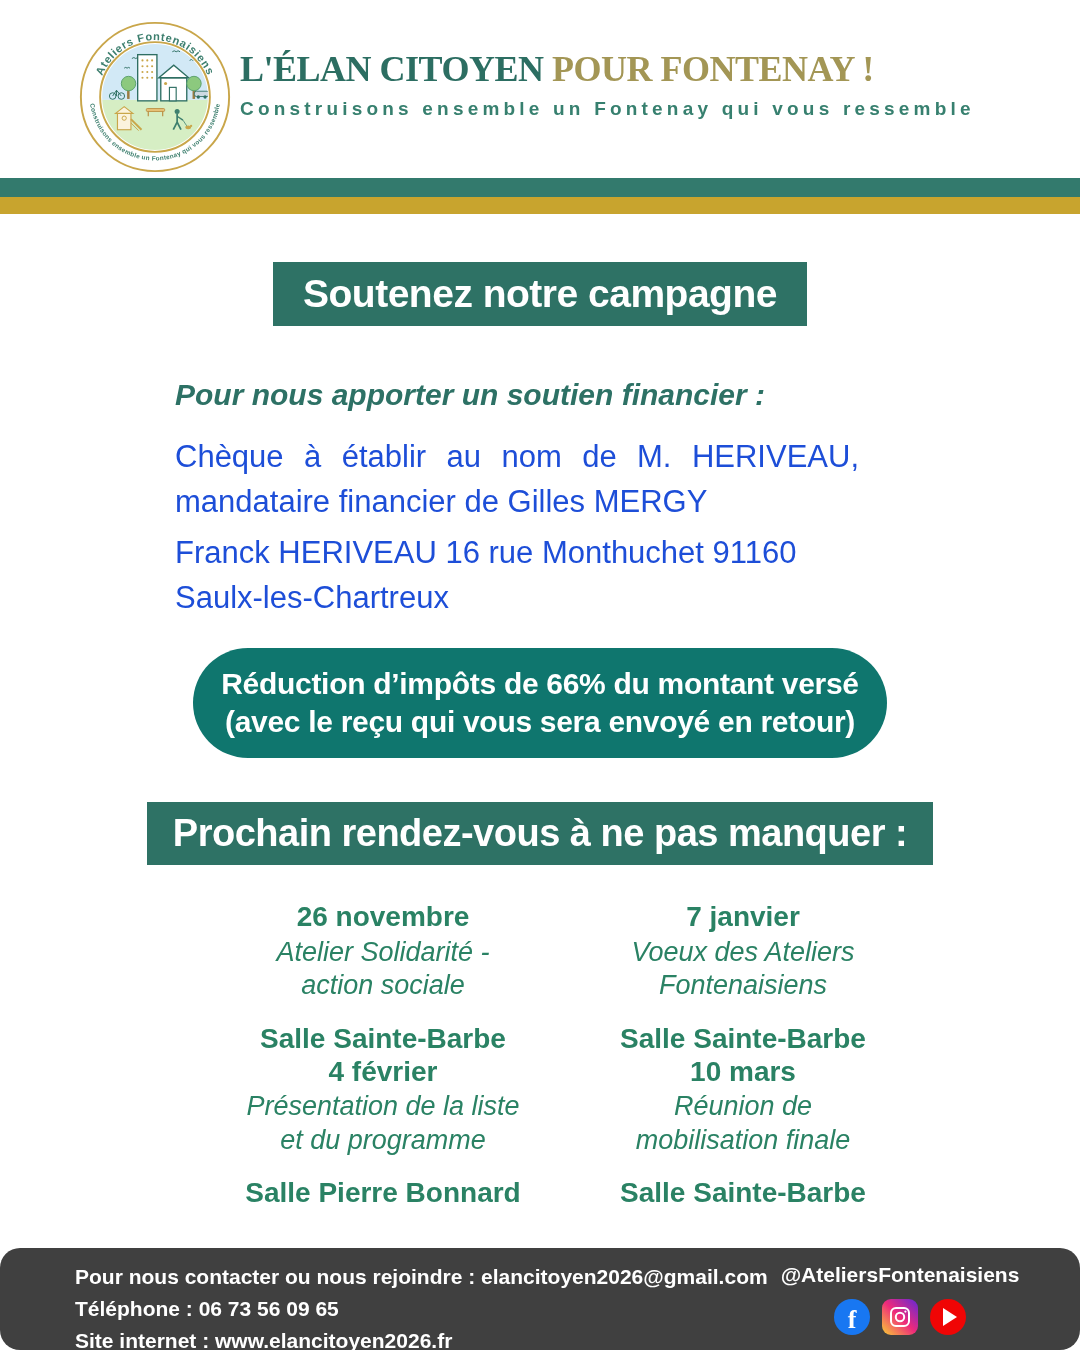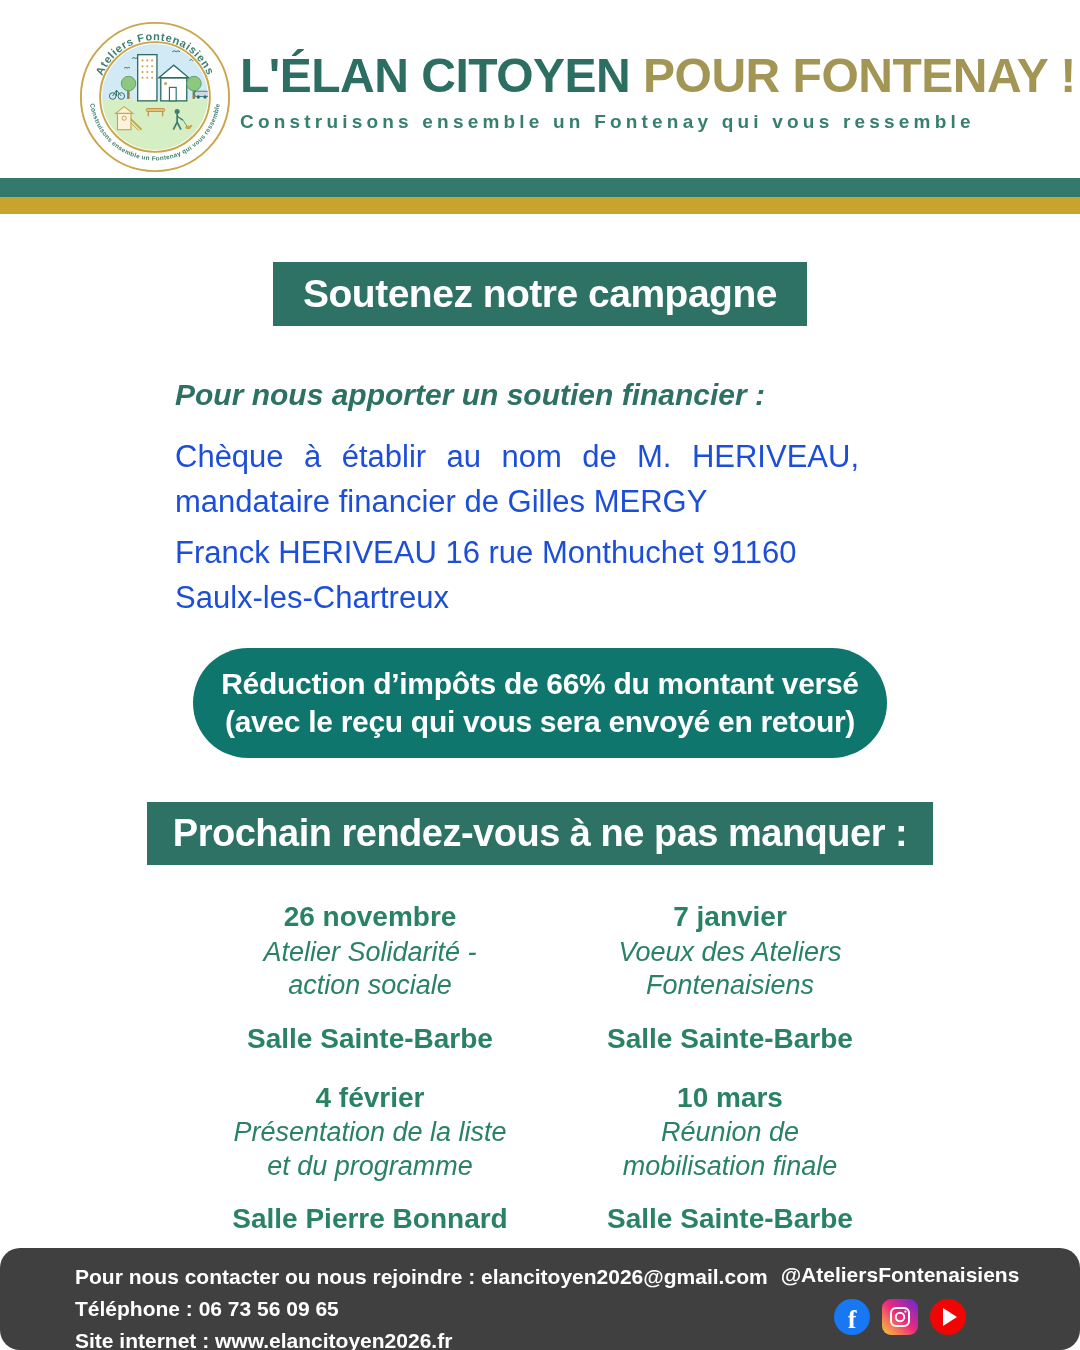--- a/index.html
+++ b/index.html
@@ -8,22 +8,23 @@
     position:relative; width:1080px; height:1350px; margin:0 auto;
     background:#ffffff; overflow:hidden;
     font-family:"Liberation Sans", sans-serif;
   }
 
   
   .header { position:absolute; top:0; left:0; width:1080px; height:178px; background:#fff; }
   .logo-wrap { position:absolute; left:78px; top:20px; width:154px; height:154px; }
   .title-block { position:absolute; left:240px; top:50px; width:800px; }
   .main-title {
-    font-size:48px; font-weight:700; letter-spacing:-0.5px; line-height:1.1;
+    font-size:36px; font-weight:700; letter-spacing:-0.5px; line-height:1.1;
     white-space:nowrap;
+    font-family:Liberation Serif, serif;
   }
   .main-title .t-teal { color:#2c6e62; }
   .main-title .t-gold { color:#a39655; }
   .subtitle {
     margin-top:8px; font-size:19px; font-weight:700; letter-spacing:4.2px;
     color:#37806f; white-space:nowrap;
   }
 
   .bar-teal { position:absolute; top:178px; left:0; width:1080px; height:19px; background:#337a6d; }
   .bar-gold { position:absolute; top:197px; left:0; width:1080px; height:17px; background:#c8a42e; }
@@ -52,22 +53,22 @@
     display:flex; align-items:center; justify-content:center; text-align:center;
     color:#fff; font-weight:700; font-size:30px; line-height:1.28;
     white-space:pre-line; letter-spacing:-0.3px; padding:14px 26px;
   }
 
   
   .banner-events { top:802px; }
   .banner-events .banner-inner { font-size:38px; padding:10px 26px; }
 
   .events-grid {
-    position:absolute; top:900px; left:190px; width:720px;
-    display:grid; grid-template-columns:360px 360px; row-gap:26px;
+    position:absolute; top:900px; left:203px; width:720px;
+    display:grid; grid-template-columns:360px 360px; 
   }
   .event { text-align:center; color:#2a8264; }
   .event-date { font-size:28px; font-weight:700; line-height:1.2; }
   .event-title { font-size:27px; font-style:italic; line-height:1.24; white-space:pre-line; margin-top:2px; }
   .event-venue { font-size:28px; font-weight:700; margin-top:20px; }
 
   
   .footer {
     position:absolute; top:1248px; left:0; width:1080px; height:102px;
     background:#404040; color:#fff;border-radius:20px;

